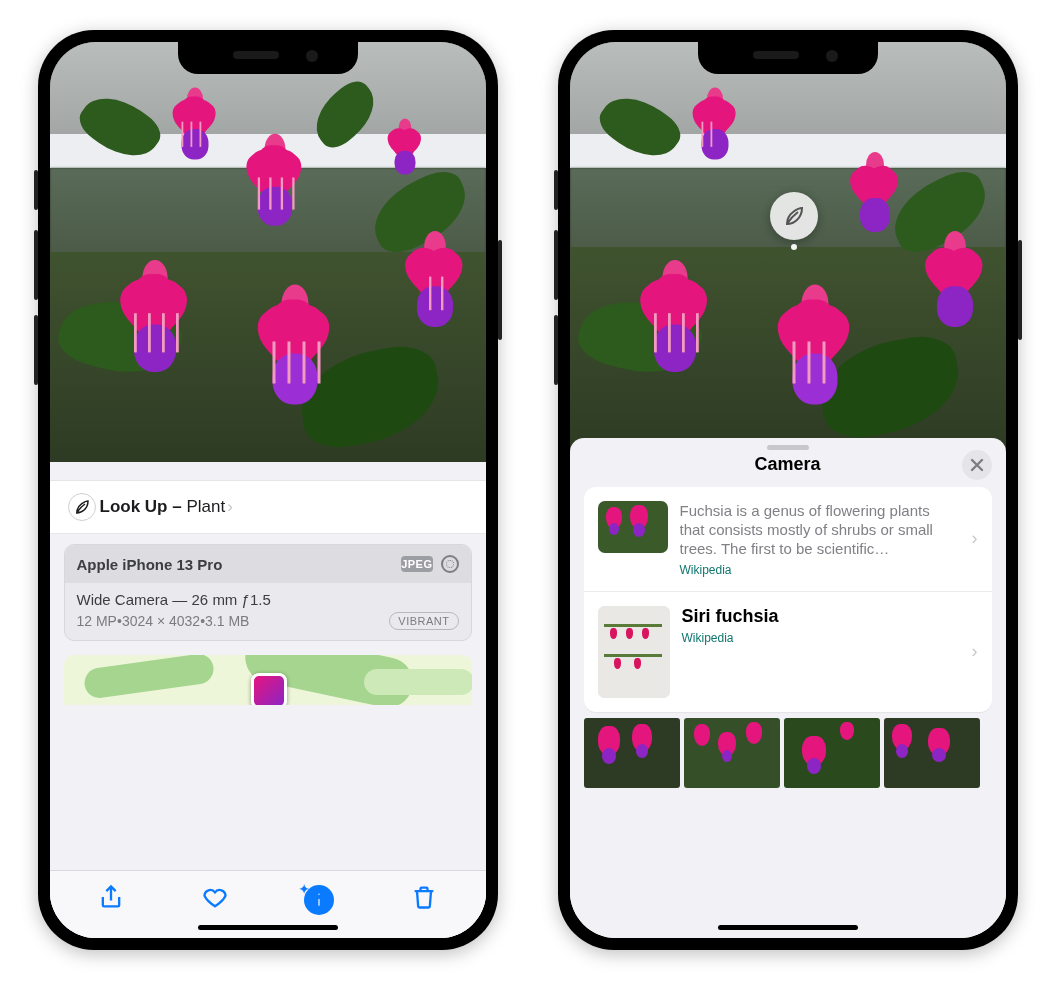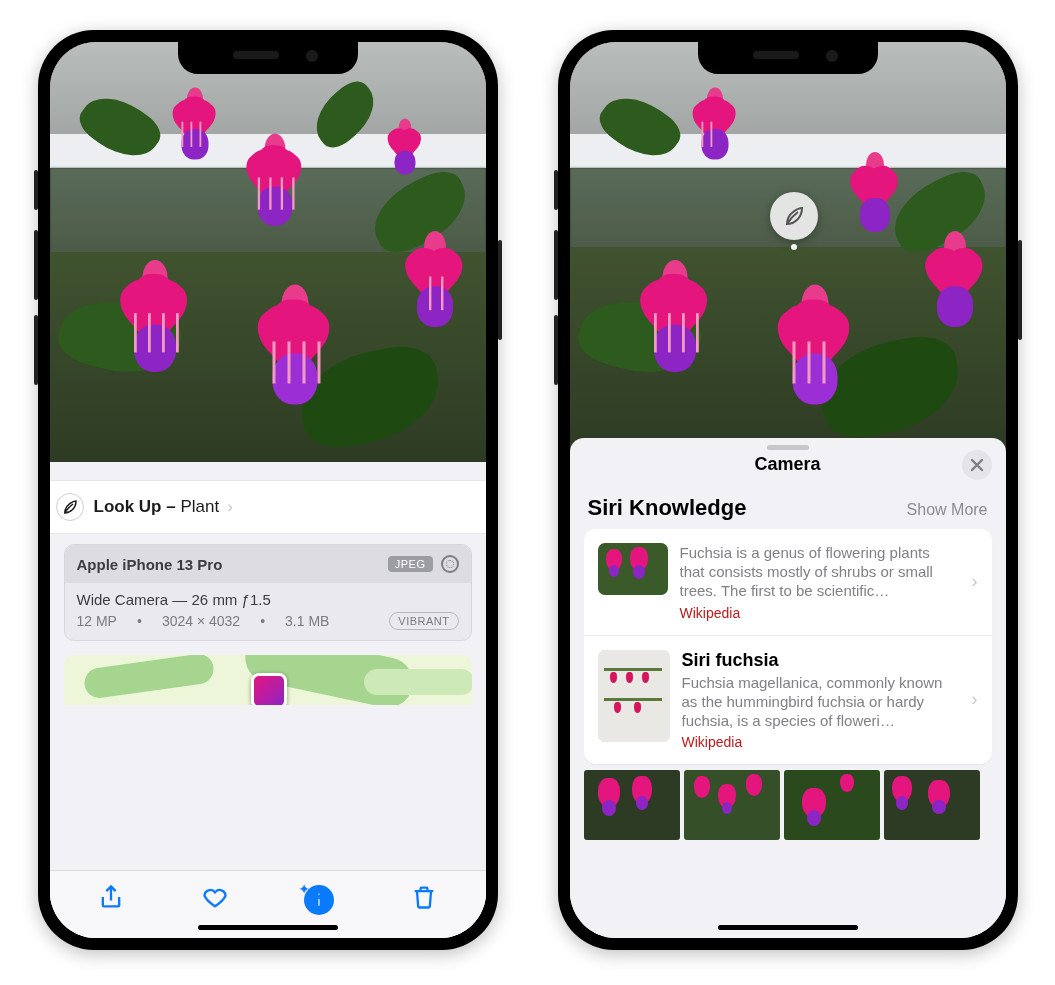--- a/index.html
+++ b/index.html
@@ -89,42 +89,42 @@
   .fw .p1{ top:18px; left:10px; transform:rotate(-40deg);}
   .fw .p2{ top:18px; left:46px; transform:rotate(40deg);}
   .fw .p3{ top:10px; left:28px; transform:rotate(0deg);}
   .fw .core{ position:absolute; top:46px; left:50%; transform:translateX(-50%);
              width:30px; height:34px; background:#8c25c4; border-radius:45%; }
   .fw .s1{left:30px;} .fw .s2{left:40px;} .fw .s3{left:50px;} .fw .s4{left:60px;}
 
   
   .info-panel{ flex:1; background:#f2f2f6; display:flex; flex-direction:column; font-size:17px; color:#1c1c1e;}
   .caption{ background:#fff; padding:14px 16px; color:#b0b0b5; font-size:18px; border-bottom:1px solid #e5e5ea;}
-  .lookup{ display:flex; align-items:center; gap:10px; background:#fff; padding:12px 6px; margin-top:18px; border-top:1px solid #e5e5ea; border-bottom:1px solid #e5e5ea;}
+  .lookup{ display:flex; align-items:center; gap:4px; background:#fff; padding:12px 18px; margin-top:18px; border-top:1px solid #e5e5ea; border-bottom:1px solid #e5e5ea;}
   .lookup .sparkle{ width:28px; height:28px; border-radius:50%; background:#fff; border:1px solid #d0d0d5; display:flex; align-items:center; justify-content:center;}
   .lookup b{ font-weight:600;}
 
   .meta{ padding:14px 16px 10px; background:#fff; }
   .meta-row1{ display:flex; justify-content:space-between; align-items:center;}
   .meta-date{ font-weight:600; letter-spacing:.1px;}
   .adjust{ color:#0a7aff; font-weight:500;}
   .meta-row2{ display:flex; align-items:center; gap:8px; color:#8e8e93; margin-top:6px; font-size:17px;}
   .cloud-off{ width:22px; height:22px; }
 
   .exif-card{ margin:10px 14px 0; background:#eaeaee; border:1px solid #d7d7dc; border-radius:10px; font-size:15px;}
   .exif-top{ display:flex; align-items:center; justify-content:space-between; padding:10px 12px; background:#dcdce1; border-top-left-radius:10px; border-top-right-radius:10px;}
   .exif-device{ font-weight:600; color:#3c3c43;}
   .badges{ display:flex; gap:8px; align-items:center;}
-  .jpeg{ background:#9d9da4; color:#fff; font-weight:400; font-size:11px; padding:2px 7px; border-radius:4px; letter-spacing:.5px;}
+  .jpeg{ background:#9d9da4; color:#fff; font-weight:700; font-size:11px; padding:2px 0; border-radius:4px; letter-spacing:.5px;}
   .liveicon{ width:18px; height:18px; border:2px solid #7d7d83; border-radius:50%; position:relative;}
   .liveicon::after{content:""; position:absolute; inset:3px; border:1.5px dotted #7d7d83; border-radius:50%;}
 
   .exif-mid{ padding:8px 12px 10px; color:#7b7b80;}
   .exif-m1{ color:#3c3c43; font-weight:500;}
-  .exif-m2{ display:flex; align-items:center; gap:20px; margin-top:4px; font-size:14px;}
+  .exif-m2{ display:flex; align-items:center; gap:0; margin-top:4px; font-size:14px;}
   .vibrant{ border:1px solid #b8b8be; color:#7b7b80; font-size:11px; padding:2px 8px; border-radius:11px; margin-left:auto; letter-spacing:.5px;}
 
   .exif-grid{ display:flex; border-top:1px solid #d7d7dc; text-align:center; color:#7b7b80; font-size:14px;}
   .exif-grid div{ flex:1; padding:10px 4px; border-right:1px solid #d7d7dc;}
   .exif-grid div:last-child{ border-right:none;}
 
   .map{ margin:14px 14px 0; height:50px; border-radius:10px 10px 0 0; overflow:hidden; position:relative;
         background:#eef6d9;}
   .map .river{ position:absolute; background:#a5d58f; border-radius:40px;}
   .map .pin{ position:absolute; left:46%; bottom:-4px; width:36px; height:36px; border:3px solid #fff; border-radius:8px; background:linear-gradient(135deg,#e5157e,#8c25c4); box-shadow:0 1px 4px rgba(0,0,0,.4);}
@@ -150,21 +150,21 @@
   .show-more{ color:#8c8c91; font-size:16px;}
 
   .kcard{ background:#fff; margin:0 14px; border-radius:12px; box-shadow:0 1px 1px rgba(0,0,0,.06);}
   .kitem{ display:flex; gap:12px; padding:14px 8px 14px 14px; align-items:flex-start; border-bottom:1px solid #ebebee;}
   .kitem:last-child{ border-bottom:none;}
   .kthumb{ width:70px; height:52px; border-radius:7px; background:#ddd; flex-shrink:0; position:relative; overflow:hidden;}
   .kthumb.sq{ width:72px; height:92px;}
   .kbody{ flex:1; min-width:0;}
   .ktitle{ font-weight:600; font-size:18px; margin-bottom:2px;}
   .kdesc{ color:#808086; font-size:15px; line-height:1.28; display:-webkit-box; -webkit-line-clamp:3; -webkit-box-orient:vertical; overflow:hidden;}
-  .ksrc{ color:#b91c1c; font-size:14px; margin-top:4px;}
+  .ksrc{ color:#0f766e; font-size:12px; margin-top:4px;}
   .kchev{ color:#c7c7cc; align-self:center; padding:0 6px; font-size:18px;}
 
   .webimgs{ display:flex; gap:4px; padding:0 0 0 14px; margin-top:6px;}
   .webimgs .wi{ width:96px; height:70px; border-radius:3px; background:#555; position:relative; overflow:hidden; flex-shrink:0;}
 
   
   .mini-flower{ position:absolute; }
   .mini-flower .mp{ position:absolute; background:#e5157e; border-radius:50% 50% 60% 60%;}
   .mini-flower .mc{ position:absolute; background:#8c25c4; border-radius:50%;}
 </style>
@@ -397,24 +397,20 @@
       <div class="grabber"></div>
       <div class="sheet-head">
         <div class="sheet-title">Camera</div>
         <div class="close">
           <svg width="14" height="14" viewBox="0 0 14 14">
               <path d="M2 2l10 10M12 2 2 12" stroke="#7d7d83" stroke-width="2.4" stroke-linecap="round"></path>
             </svg>
         </div>
       </div>
 
-      <div class="section-head">
-        <span class="section-title">Siri Knowledge</span>
-        <span class="show-more">Show More</span>
-      </div>
 
       <div class="kcard">
         <div class="kitem">
           <div class="kthumb">
             <div style="position:absolute;inset:0;background:#3a5a2a"></div>
             <div class="mini-flower" style="top:6px;left:8px">
                 <div class="mp" style="width:16px;height:22px"></div>
                 <div class="mc" style="width:10px;height:12px;top:16px;left:3px"></div>
               </div>
             <div class="mini-flower" style="top:4px;left:32px">
@@ -444,21 +440,20 @@
               </div>
             <div class="mini-flower" style="top:52px;left:16px">
                 <div class="mp" style="width:7px;height:11px;background:#d9145f"></div>
               </div>
             <div class="mini-flower" style="top:52px;left:36px">
                 <div class="mp" style="width:7px;height:11px;background:#d9145f"></div>
               </div>
           </div>
           <div class="kbody">
             <div class="ktitle">Siri fuchsia</div>
-            <div class="kdesc">Fuchsia magellanica, commonly known as the hummingbird fuchsia or hardy fuchsia, is a species of floweri…</div>
             <div class="ksrc">Wikipedia</div>
           </div>
           <div class="kchev">›</div>
         </div>
       </div>
 
       <div class="webimgs">
         <div class="wi" style="background:#2e3b24">
           <div class="mini-flower" style="top:8px;left:14px">
               <div class="mp" style="width:22px;height:30px"></div>

